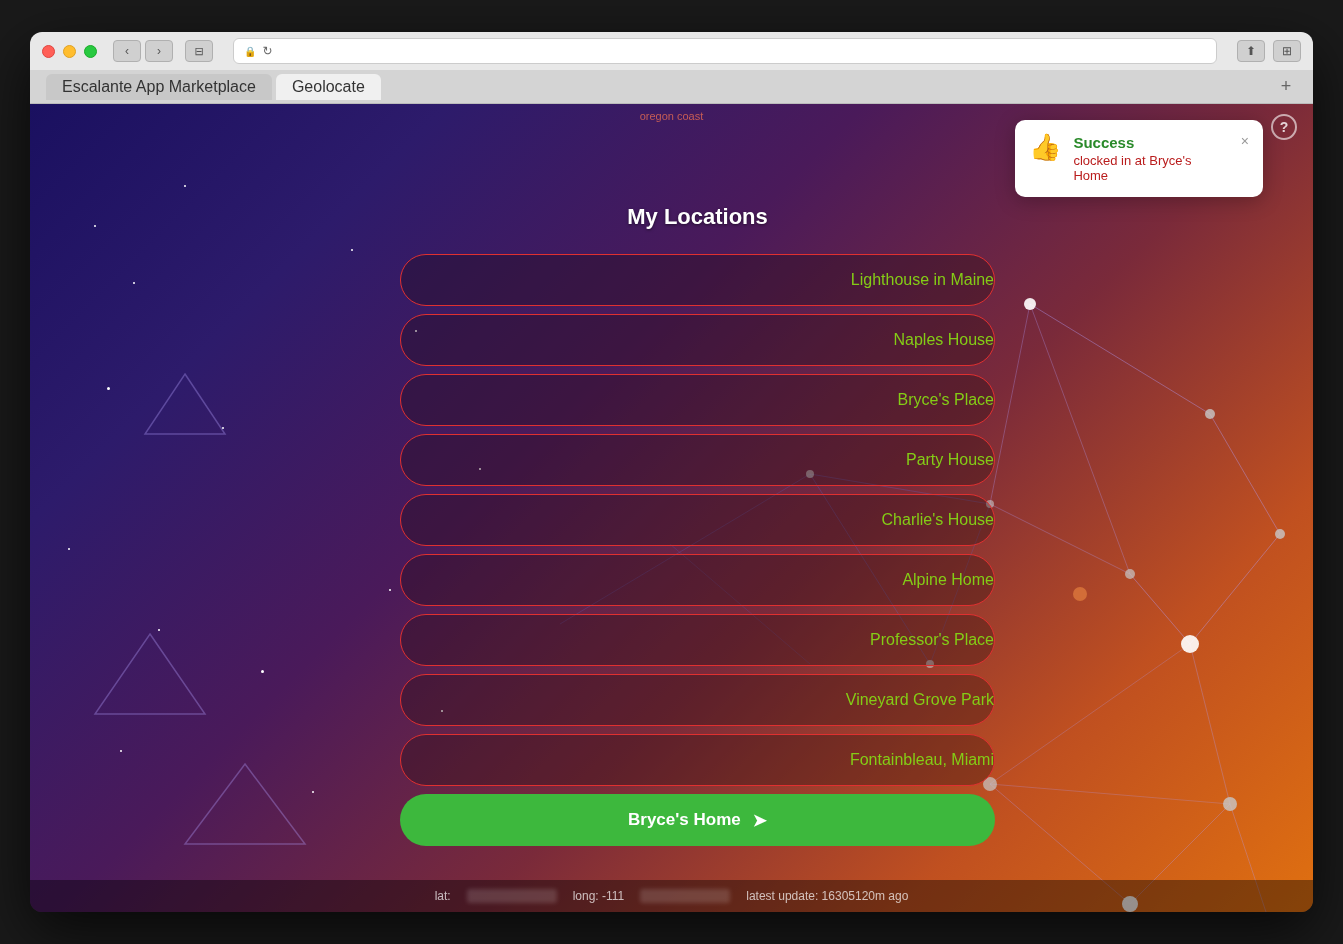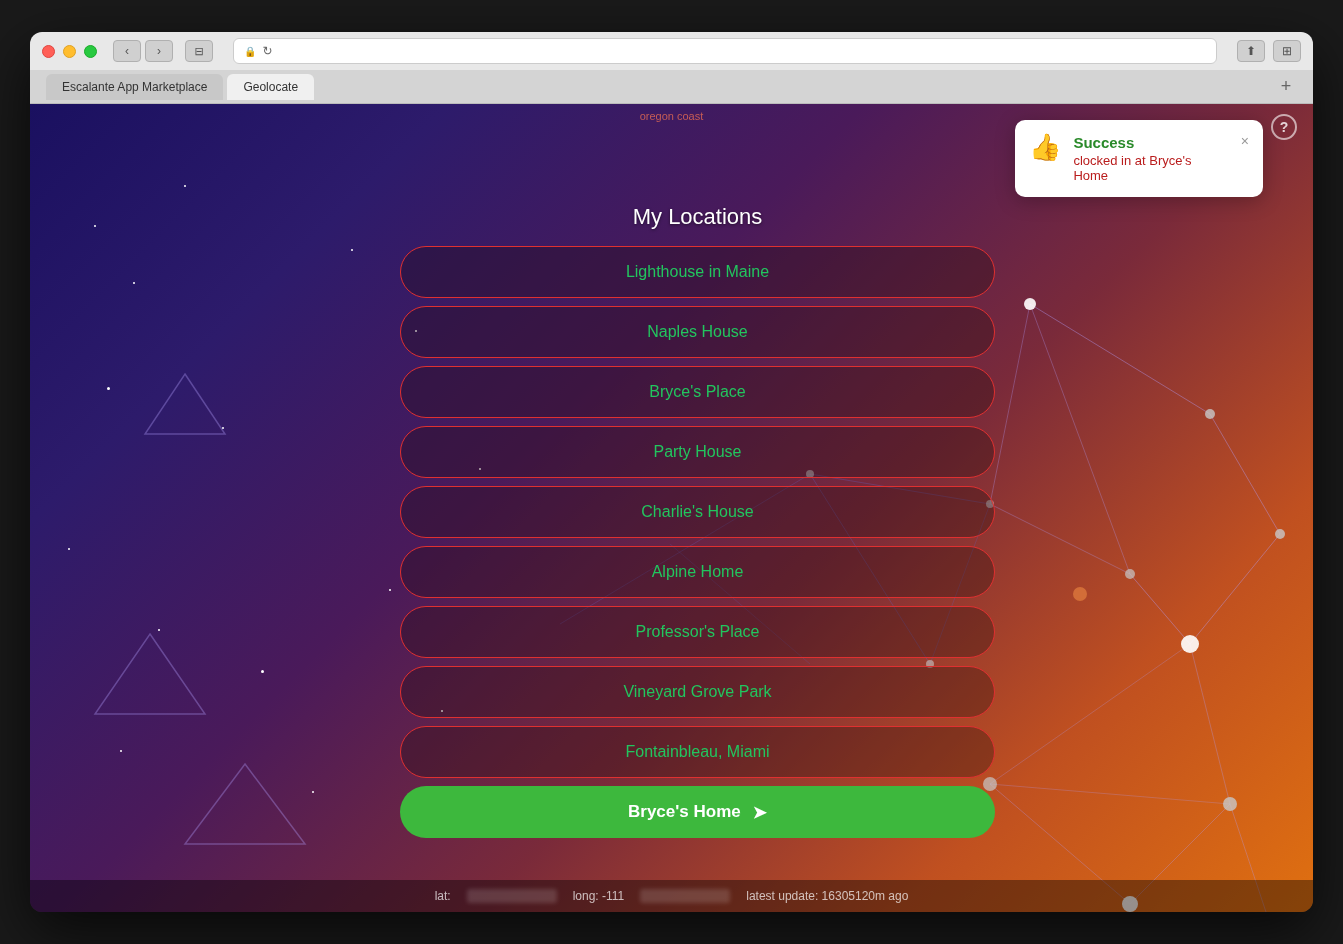--- a/index.html
+++ b/index.html
@@ -140,21 +140,21 @@
       gap: 4px;
       border-bottom: 1px solid #bbb;
     }
 
     .tab {
       height: 26px;
       padding: 0 16px;
       border-radius: 6px 6px 0 0;
       display: flex;
       align-items: center;
-      font-size: 12px;
+      font-size: 16px;
       color: #333;
       cursor: pointer;
       gap: 8px;
     }
 
     .tab-escalante { background: #c8c8c8; }
     .tab-geolocate { background: #f0f0f0; }
 
     .new-tab-btn {
       width: 22px;
@@ -207,38 +207,38 @@
       position: absolute;
       left: 370px;
       top: 100px;
       width: 595px;
     }
 
     .panel-title {
       text-align: center;
       color: white;
       font-size: 22px;
-      font-weight: 400;
-      margin-bottom: 16px;
+      font-weight: 700;
+      margin-bottom: 24px;
       text-shadow: 0 1px 3px rgba(0,0,0,0.5);
     }
 
     .location-item {
       width: 100%;
       height: 52px;
       border: 1.5px solid #e03030;
       border-radius: 28px;
       display: flex;
       align-items: center;
-      justify-content: center;
+      justify-content: flex-end;
       margin-bottom: 8px;
       cursor: pointer;
       background: rgba(30, 10, 10, 0.3);
       transition: background 0.2s;
-      color: #22c55e;
+      color: #84cc16;
       font-size: 16px;
       font-weight: 400;
     }
 
     .active-btn {
       width: 100%;
       height: 52px;
       border-radius: 28px;
       background: #3db83d;
       display: flex;

